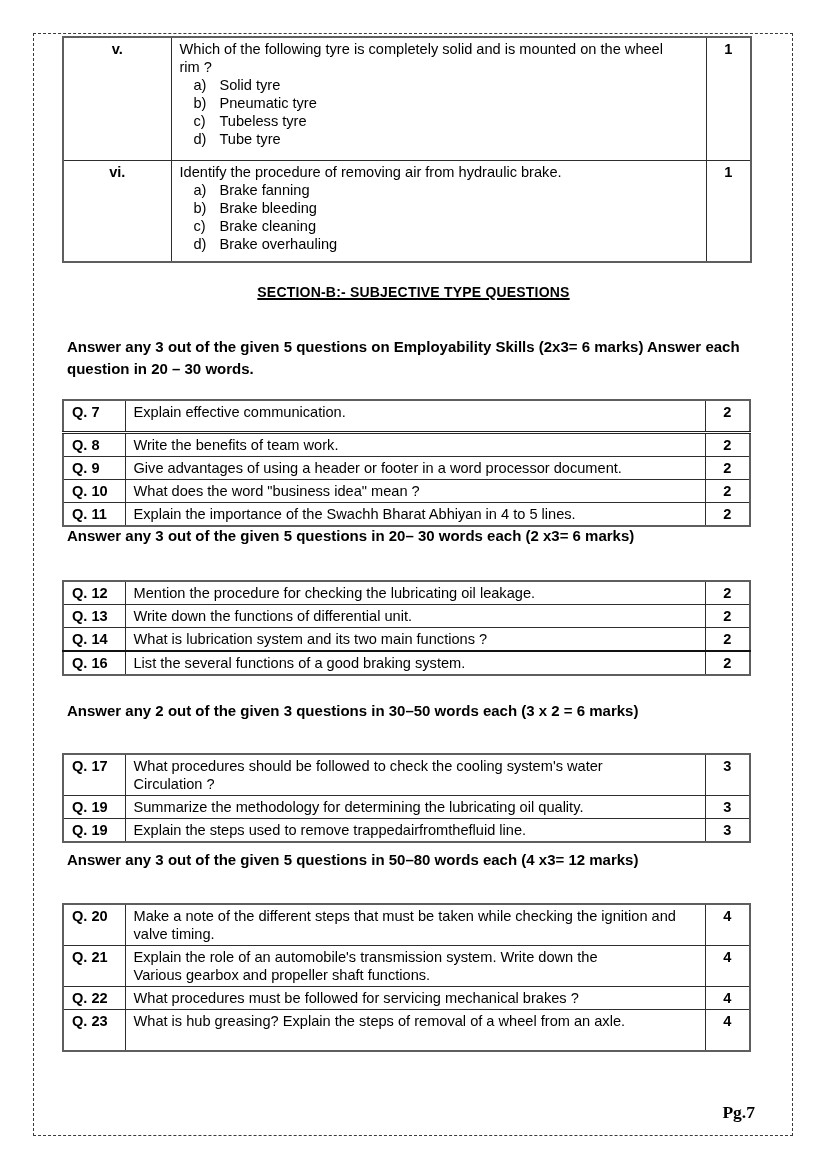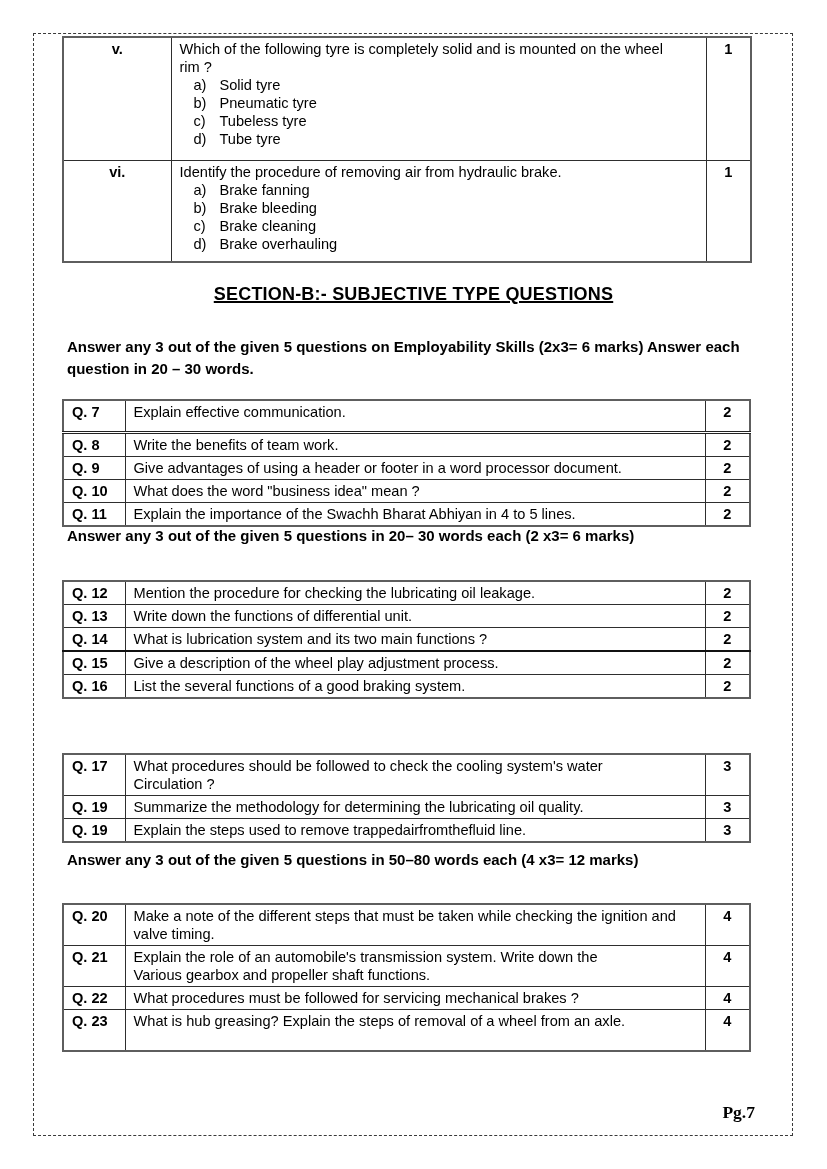--- a/index.html
+++ b/index.html
@@ -27,21 +27,21 @@
   .opt .lbl { display:inline-block; width:26px; }
   tr.h122 > td { height:118px; }
   tr.h100 > td { height:96px; }
   tr.h30  > td { height:26px; }
   tr.h20  > td { height:17px; }
   tr.h40  > td { height:36px; }
   tr.dividerDouble > td { border-bottom:3px double #222; }
   tr.dividerThick  > td { border-bottom:2.5px solid #111; }
   .section-heading {
     position:absolute; left:0; top:284px; width:827px; text-align:center;
-    font-size:18px; font-weight:bold; text-decoration:underline;
+    font-size:14px; font-weight:bold; text-decoration:underline;
     text-decoration-thickness:2px; letter-spacing:0.2px;
   }
   .instr {
     position:absolute; left:56px; width:712px;
     font-size:15px; font-weight:bold; line-height:22px; white-space:pre-line;margin-left:11px;
   }
   .instr1 { top:336px; }
   .instr2 { top:525px; }
   .instr3 { top:700px; }
   .instr4 { top:849px; }
@@ -154,32 +154,28 @@
       <td class="numcell">Q. 13</td>
       <td class="qtext">Write down the functions of differential unit.</td>
       <td class="markcell">2</td>
     </tr>
     <tr class="h20 dividerThick">
       <td class="numcell">Q. 14</td>
       <td class="qtext">What is lubrication system and its two main functions ?</td>
       <td class="markcell">2</td>
     </tr>
     <tr class="h20">
-      <td class="numcell">Q. 15</td>
-      <td class="qtext">Give a description of the wheel play adjustment process.</td>
-      <td class="markcell">2</td>
-    </tr>
-    <tr class="h20">
       <td class="numcell">Q. 16</td>
       <td class="qtext">List the several functions of a good braking system.</td>
       <td class="markcell">2</td>
     </tr>
   </tbody>
     </table>
 
+  <div class="instr instr3">Answer any 2 out of the given 3 questions in 30–50 words each (3 x 2 = 6 marks)</div>
 
   <table class="qtable t-b3">
     <colgroup>
         <col class="col-num">
         <col class="col-q">
         <col class="col-m">
       </colgroup>
     <tbody>
         <tr class="h40">
       <td class="numcell">Q. 17</td>

